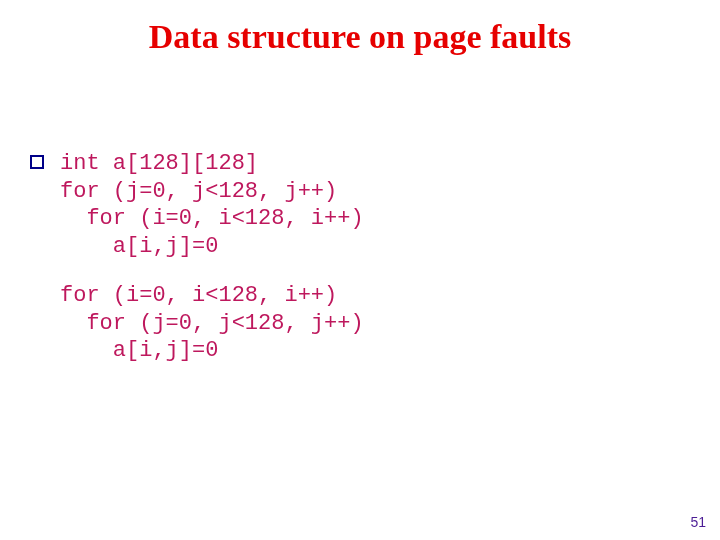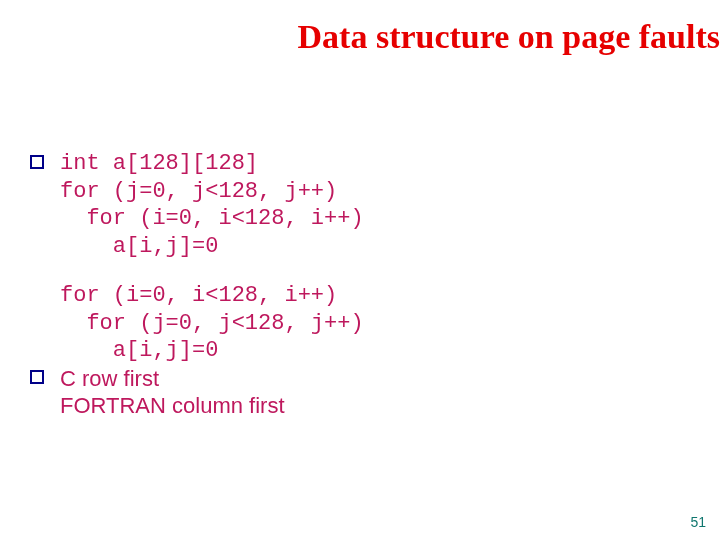--- a/index.html
+++ b/index.html
@@ -16,21 +16,21 @@
     width: 720px;
     height: 540px;
     position: relative;
     box-sizing: border-box;
   }
   .title {
     position: absolute;
     top: 18px;
     left: 0;
     right: 0;
-    text-align: right;
+    text-align: center;
     font-family: "Comic Sans MS", "Comic Sans", cursive;
     font-size: 34px;
     font-weight: bold;
     color: #e60000;
   }
   .body {
     position: absolute;
     top: 150px;
     left: 60px;
     right: 60px;
@@ -59,21 +59,21 @@
   .plain {
     font-family: Arial, Helvetica, sans-serif;
     white-space: pre;
     font-size: 22px;
   }
   .page-num {
     position: absolute;
     right: 14px;
     bottom: 10px;
     font-size: 14px;
-    color: #0f766e;
+    color: #4c1d95;
     font-family: Arial, Helvetica, sans-serif;
   }
 </style>
 </head>
 <body>
 
 <div class="slide">
 
   <div class="title">Data structure on page faults</div>
 
@@ -86,23 +86,18 @@
       <div class="mono">  for (i=0, i&lt;128, i++)</div>
       <div class="mono">    a[i,j]=0</div>
     </div>
 
     <div class="block">
       <div class="mono">for (i=0, i&lt;128, i++)</div>
       <div class="mono">  for (j=0, j&lt;128, j++)</div>
       <div class="mono">    a[i,j]=0</div>
     </div>
 
-    <div class="block" style="margin-top:-22px;">
-      <span class="bullet-box"></span>
-      <div class="plain">C row first</div>
-      <div class="plain">FORTRAN column first</div>
-    </div>
 
   </div>
 
   <div class="page-num">51</div>
 
 </div>
 
 </body></html>

